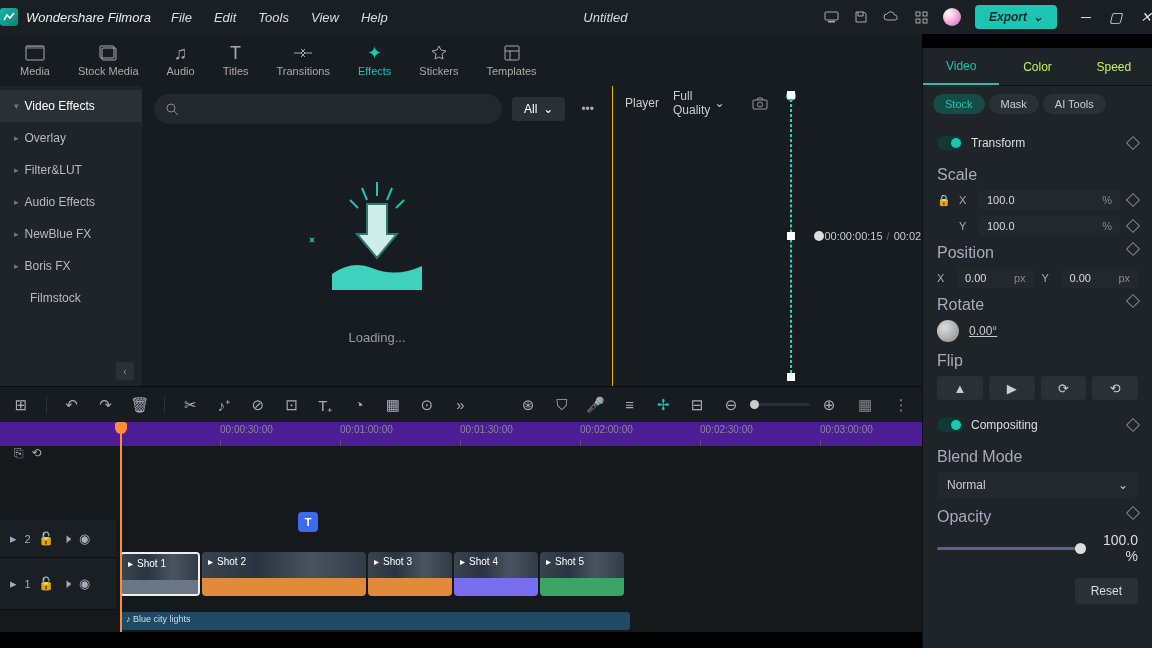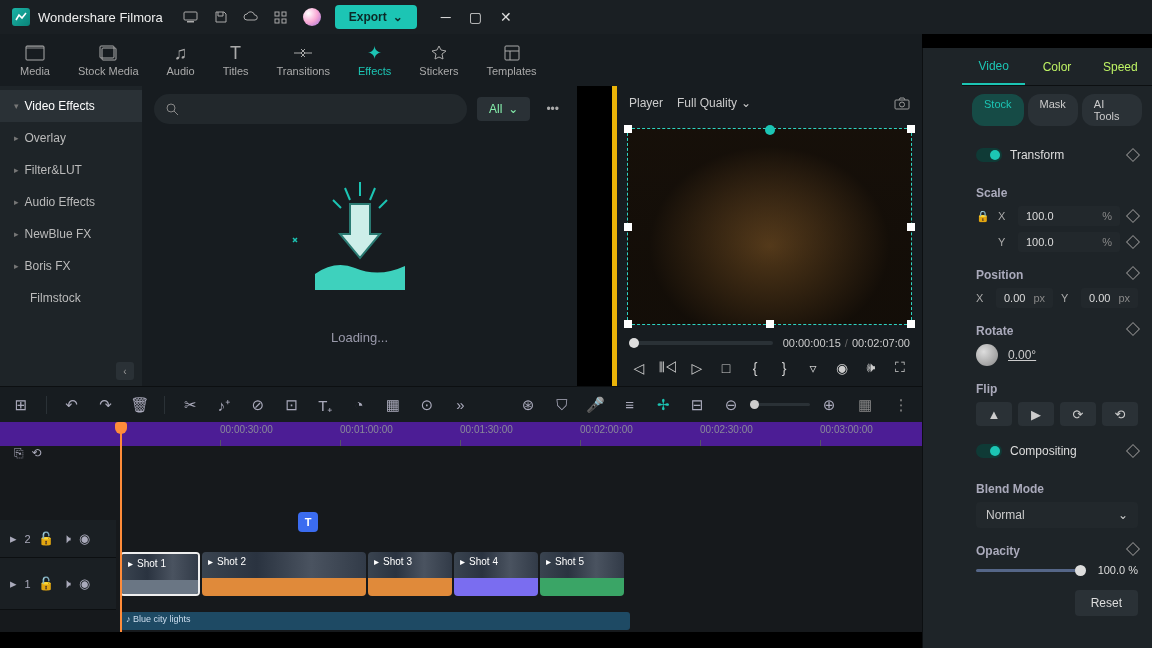--- a/index.html
+++ b/index.html
@@ -1,19 +1,19 @@
 <!DOCTYPE html>
 <html><head>
 <meta charset="utf-8">
 <style>
 * { margin: 0; padding: 0; box-sizing: border-box; font-family: -apple-system, "Segoe UI", sans-serif; }
 body { background: #000; color: #ccc; font-size: 12px; width: 1152px; height: 648px; overflow: hidden; user-select: none; }
 
 
-.titlebar { height: 34px; background: #1a1f23; display: flex; align-items: center; padding: 0 12px; }
+.titlebar { height: 34px; background: #1a1f23; display: flex; align-items: center; padding: 0 0; font-style: italic; }
 .logo { width: 18px; height: 18px; background: linear-gradient(135deg, #1bb5a7, #0a8278); border-radius: 3px; margin-right: 8px; display: flex; align-items: center; justify-content: center; color: #fff; font-size: 11px; font-weight: bold; }
 .app-title { color: #eee; font-size: 13px; margin-right: 20px; }
 .menu { display: flex; gap: 22px; }
 .menu-item { color: #ddd; font-size: 13px; cursor: pointer; }
 .doc-title { flex: 1; text-align: center; color: #ddd; font-size: 13px; }
 .titlebar-right { display: flex; align-items: center; gap: 14px; }
 .titlebar-icon { width: 16px; height: 16px; display: flex; align-items: center; justify-content: center; color: #aaa; cursor: pointer; }
 .avatar { width: 18px; height: 18px; border-radius: 50%; background: radial-gradient(circle at 30% 30%, #fff, #f9a9d5, #9b6dd7); }
 .export-btn { background: #1cc5b4; color: #0c2a27; padding: 5px 14px; border-radius: 4px; font-size: 12px; font-weight: 600; display: flex; align-items: center; gap: 6px; cursor: pointer; }
 .win-ctrl { display: flex; gap: 18px; margin-left: 10px; color: #ddd; font-size: 14px; }
@@ -29,28 +29,28 @@
 .sidebar { width: 142px; background: #1e2428; display: flex; flex-direction: column; padding: 4px 0; position: relative; }
 .sidebar-item { padding: 9px 14px; color: #bbb; font-size: 12px; cursor: pointer; display: flex; align-items: center; gap: 6px; }
 .sidebar-item.active { background: #2a3136; color: #fff; }
 .sidebar-item .chev { color: #777; font-size: 9px; }
 .sidebar-collapse { position: absolute; bottom: 6px; right: 8px; background: #2a3136; width: 18px; height: 18px; border-radius: 3px; display: flex; align-items: center; justify-content: center; color: #999; font-size: 10px; cursor: pointer; }
 
 .browser { flex: 1; background: #171c20; display: flex; flex-direction: column; }
 .search-row { display: flex; align-items: center; gap: 10px; padding: 8px 12px; }
 .search-box { flex: 1; background: #22282c; border-radius: 16px; height: 30px; display: flex; align-items: center; padding: 0 12px; gap: 8px; }
 .search-box input { background: transparent; border: none; outline: none; color: #ccc; font-size: 12px; flex: 1; }
-.all-btn { background: #2a3136; padding: 5px 12px; border-radius: 4px; color: #86efac; font-size: 12px; display: flex; align-items: center; gap: 6px; cursor: pointer; }
+.all-btn { background: #2a3136; padding: 5px 12px; border-radius: 4px; color: #ffffff; font-size: 12px; display: flex; align-items: center; gap: 6px; cursor: pointer; }
 .more-dots { color: #aaa; cursor: pointer; padding: 0 6px; }
 .browser-content { flex: 1; display: flex; flex-direction: column; align-items: center; justify-content: center; color: #aab; }
 .loading-svg { width: 170px; height: 140px; }
 .loading-text { margin-top: 16px; color: #99a; font-size: 13px; }
 
 
-.preview { width: 310px; background: #171c20; display: flex; flex-direction: column; border-left: 5px solid #eab308; margin-left: 35px; }
+.preview { width: 310px; background: #171c20; display: flex; border-left: 1px solid #eab308; }
 .preview-head { height: 34px; display: flex; align-items: center; padding: 0 12px; gap: 14px; }
 .preview-head .label { color: #ccc; font-size: 12px; }
 .preview-head .quality { color: #ccc; font-size: 12px; display: flex; align-items: center; gap: 4px; cursor: pointer; }
 .preview-head .spacer { flex: 1; }
 .preview-head .snap { color: #999; cursor: pointer; }
 .canvas-wrap { flex: 1; padding: 8px 10px; position: relative; }
 .canvas { width: 100%; height: 100%; border: 1px dashed #2dd4c4; position: relative; background: #1a1410; }
 .canvas .dark-scene { position: absolute; inset: 0; background: radial-gradient(ellipse at 50% 60%, rgba(210,140,60,0.35), rgba(20,14,8,0.9) 60%), linear-gradient(#2a1f14, #0c0a06 70%); }
 .canvas .handle { position: absolute; width: 8px; height: 8px; background: #fff; }
 .canvas .hl-t { top: -4px; left: 50%; transform: translateX(-50%); width: 10px; height: 10px; background: #1cc5b4; border-radius: 50%; }
@@ -63,48 +63,48 @@
 .canvas .hl-br { bottom: -4px; right: -4px; }
 .scrub-row { display: flex; align-items: center; gap: 10px; padding: 4px 12px; }
 .scrub-track { flex: 1; height: 4px; background: #2a3136; border-radius: 2px; position: relative; }
 .scrub-handle { position: absolute; left: 0; top: -3px; width: 10px; height: 10px; background: #ddd; border-radius: 50%; }
 .timecode { color: #ccc; font-size: 11px; }
 .timecode .sep { margin: 0 4px; color: #666; }
 .player-controls { display: flex; align-items: center; justify-content: space-between; padding: 6px 12px 10px; }
 .player-controls .pc { color: #ccc; cursor: pointer; font-size: 14px; width: 20px; text-align: center; }
 
 
-.props { width: 230px; background: #1e2428; border-left: 1px solid #0c0f11; position: absolute; right: 0; top: 48px; bottom: 0; display: flex; flex-direction: column; padding-left: 39px; }
+.props { width: 230px; background: #1e2428; border-left: 1px solid #0c0f11; position: absolute; right: 0; top: 48px; bottom: 0; display: flex; flex-direction: column; }
 .props-tabs { display: flex; border-bottom: 1px solid #0c0f11; height: 38px; }
 .props-tab { flex: 1; display: flex; align-items: center; justify-content: center; color: #bef264; font-size: 12px; cursor: pointer; }
 .props-tab.active { color: #1cc5b4; border-bottom: 2px solid #1cc5b4; }
 .props-sub { display: flex; gap: 4px; padding: 8px 10px; }
 .props-sub .sub { padding: 4px 12px; border-radius: 12px; background: #2a3136; color: #ccc; font-size: 11px; cursor: pointer; }
 .props-sub .sub.active { background: #164b46; color: #1cc5b4; }
 .props-body { flex: 1; overflow-y: auto; padding: 6px 14px 14px; }
 .section-h { display: flex; align-items: center; gap: 8px; padding: 8px 0; }
 .toggle { width: 26px; height: 14px; background: #0f3a36; border-radius: 7px; position: relative; cursor: pointer; }
 .toggle::after { content: ''; width: 10px; height: 10px; background: #1cc5b4; border-radius: 50%; position: absolute; right: 2px; top: 2px; }
 .section-h .label { flex: 1; color: #ddd; font-size: 12px; }
 .diamond { width: 10px; height: 10px; border: 1px solid #888; transform: rotate(45deg); cursor: pointer; }
-.prop-label { color: #aab; font-size: 12px; margin: 16px 0 6px; font-weight: bold; }
+.prop-label { color: #aab; font-size: 16px; margin: 8px 0 6px; }
 .row-xy { display: flex; align-items: center; gap: 8px; margin-bottom: 6px; }
 .row-xy .axis { width: 12px; color: #aaa; font-size: 11px; }
 .row-xy .val { flex: 1; background: #22282c; color: #ddd; padding: 4px 8px; border-radius: 3px; font-size: 11px; display: flex; justify-content: space-between; }
 .row-xy .unit { color: #888; }
 .lock-icon { width: 14px; color: #888; font-size: 11px; }
 .rotate-row { display: flex; align-items: center; gap: 10px; margin-bottom: 10px; text-decoration: underline; }
 .rotate-dial { width: 22px; height: 22px; border-radius: 50%; background: radial-gradient(circle at 35% 35%, #ddd, #888); }
 .flip-row { display: flex; gap: 6px; margin-bottom: 10px; }
 .flip-btn { flex: 1; background: #2a3136; height: 24px; border-radius: 4px; display: flex; align-items: center; justify-content: center; color: #ccc; cursor: pointer; font-size: 13px; }
 .blend-select { width: 100%; background: #22282c; color: #ccc; padding: 6px 10px; border-radius: 4px; font-size: 12px; display: flex; justify-content: space-between; cursor: pointer; margin-bottom: 10px; }
 .opacity-row { display: flex; align-items: center; gap: 8px; }
 .slider-track { flex: 1; height: 3px; background: #568; border-radius: 2px; position: relative; }
 .slider-thumb { position: absolute; right: 0; top: -4px; width: 11px; height: 11px; background: #ddd; border-radius: 50%; }
-.opacity-val { width: 44px; color: #ddd; font-size: 11px; text-align: right; }
+.opacity-val { width: 44px; color: #ddd; font-size: 14px; text-align: right; }
 .reset-btn { background: #2a3136; color: #ddd; padding: 6px 16px; border-radius: 4px; font-size: 12px; cursor: pointer; float: right; margin-top: 14px; }
 
 
 .toolbar { height: 36px; background: #171c20; display: flex; align-items: center; padding: 0 12px; gap: 16px; border-top: 1px solid #0c0f11; }
 .toolbar .tb { color: #aab; cursor: pointer; font-size: 15px; width: 18px; text-align: center; }
 .toolbar .tb.accent { color: #1cc5b4; }
 .toolbar .divider { width: 1px; height: 18px; background: #2a3136; }
 .toolbar .zoom { display: flex; align-items: center; gap: 10px; margin-left: auto; }
 .toolbar .zoom-track { width: 60px; height: 3px; background: #2a3136; border-radius: 2px; position: relative; }
 .toolbar .zoom-track::after { content: ''; position: absolute; left: 0; top: -3px; width: 9px; height: 9px; background: #ccc; border-radius: 50%; }
@@ -138,20 +138,28 @@
 </head>
 <body>
 
 <div class="titlebar">
   <div class="logo">
       <svg width="12" height="12" viewBox="0 0 12 12">
         <path d="M1 9 L4 4 L7 7 L11 2" stroke="#fff" stroke-width="1.6" fill="none"></path>
       </svg>
     </div>
   <div class="app-title">Wondershare Filmora</div>
+  <div class="menu">
+    <div class="menu-item">File</div>
+    <div class="menu-item">Edit</div>
+    <div class="menu-item">Tools</div>
+    <div class="menu-item">View</div>
+    <div class="menu-item">Help</div>
+  </div>
+  <div class="doc-title">Untitled</div>
   <div class="titlebar-right">
     <div class="titlebar-icon">
         <svg width="15" height="12" viewBox="0 0 15 12">
           <rect x="1" y="1" width="13" height="8" rx="1" fill="none" stroke="#aaa"></rect>
           <rect x="4" y="10" width="7" height="1.5" fill="#aaa"></rect>
         </svg>
       </div>
     <div class="titlebar-icon">
         <svg width="14" height="14" viewBox="0 0 14 14">
           <path d="M2 2h8l2 2v8H2z M4 2v4h5V2" fill="none" stroke="#aaa"></path>

